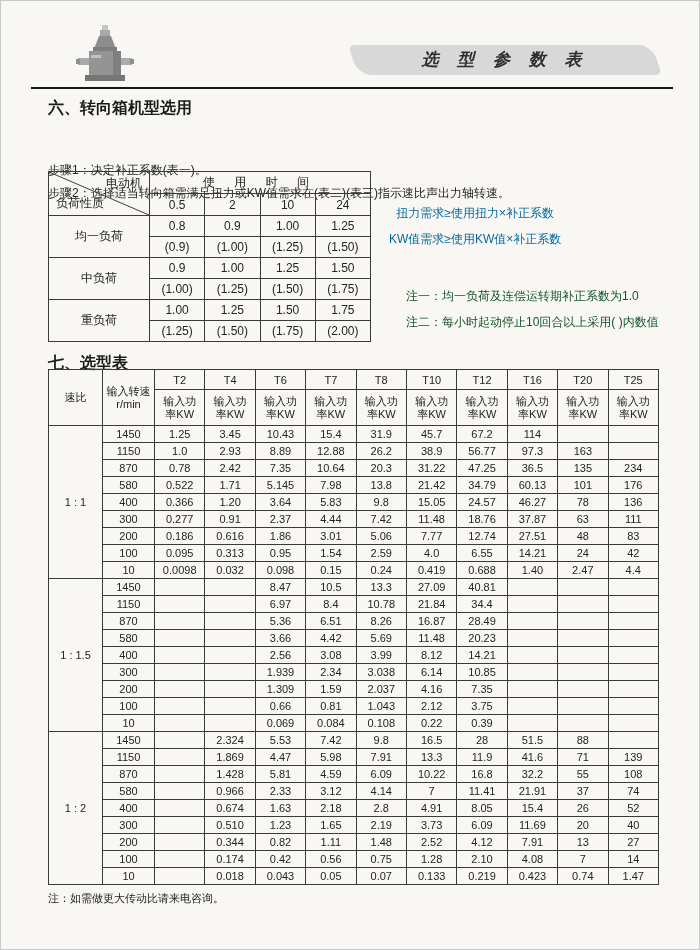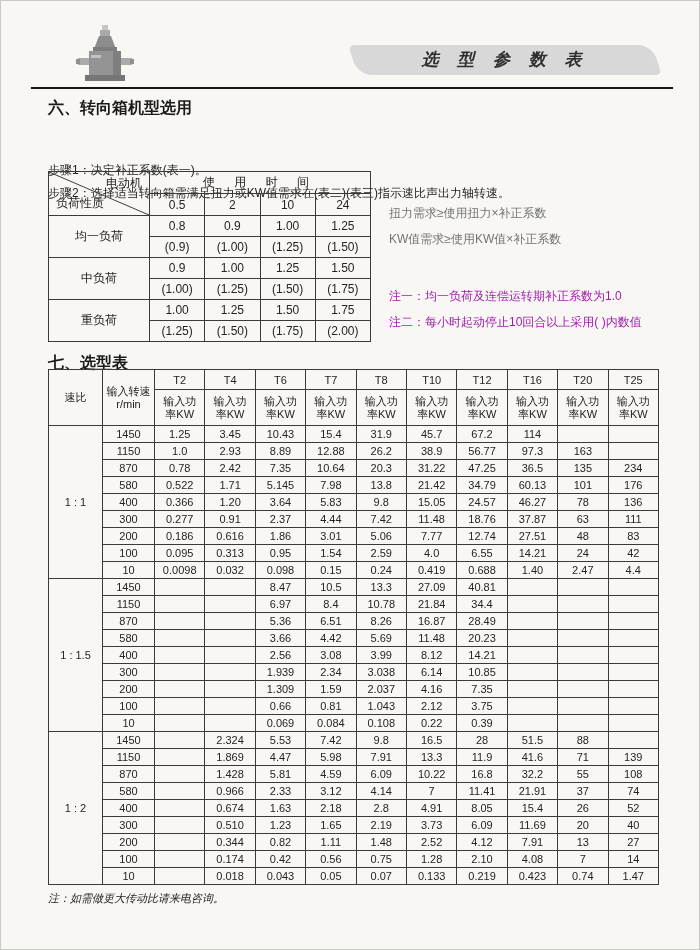--- a/index.html
+++ b/index.html
@@ -44,41 +44,41 @@
   }
   .factor-table thead th { height:22px;margin-left:28px; }
   .factor-table tbody td { height:21px; }
   .corner-cell { width:101px; position:relative; padding:0; }
   .corner-cell svg { position:absolute; inset:0; width:100%; height:100%; }
   .corner-top { position:absolute; top:3px; right:7px; font-size:12px; }
   .corner-bottom { position:absolute; bottom:3px; left:7px; font-size:12px; }
   .usage-header { letter-spacing:8px; }
 
   
-  .formulas { position:absolute; left:388px; top:199px; font-size:12px; line-height:26px; color:#737373; }
-  .side-notes { position:absolute; left:388px; top:282px; font-size:12px; line-height:26px; color:#a21caf; }
+  .formulas { position:absolute; left:388px; top:199px; font-size:12px; line-height:26px; color:#0369a1;text-align:center; }
+  .side-notes { position:absolute; left:405px; top:282px; font-size:12px; line-height:26px; color:#14532d; }
 
   
   .sel-table {
     position:absolute; left:47px; top:368px; width:611px;
     border-collapse:collapse; table-layout:fixed;
   }
   .sel-table th, .sel-table td {
     border:1px solid #3a3a3a; text-align:center; vertical-align:middle;
     font-size:11px; font-weight:normal; padding:0; color:#242424;
   }
   .sel-table thead tr:first-child th { height:20px; }
   .sel-table thead tr:last-child th { height:36px; line-height:13px; }
   .ratio-col { width:54px; }
   .speed-col { width:52px; }
   .speed-h { line-height:13px; }
   .sel-table tbody td { height:17px; line-height:16px; }
   .ratio-label { font-size:11px; }
 
-  .footer-note { position:absolute; left:47px; top:890px; font-size:11px; color:#242424;font-style:italic; }
+  .footer-note { position:absolute; left:47px; top:890px; font-size:11px; color:#242424; }
 </style>
 </head>
 <body>
 
 <div class="page">
 
   <div class="logo">
     <svg viewBox="0 0 62 62">
       <rect x="28" y="0" width="6" height="6" fill="#c6c6c6"></rect>
       <rect x="26" y="5" width="10" height="8" fill="#a9a9a9"></rect>

